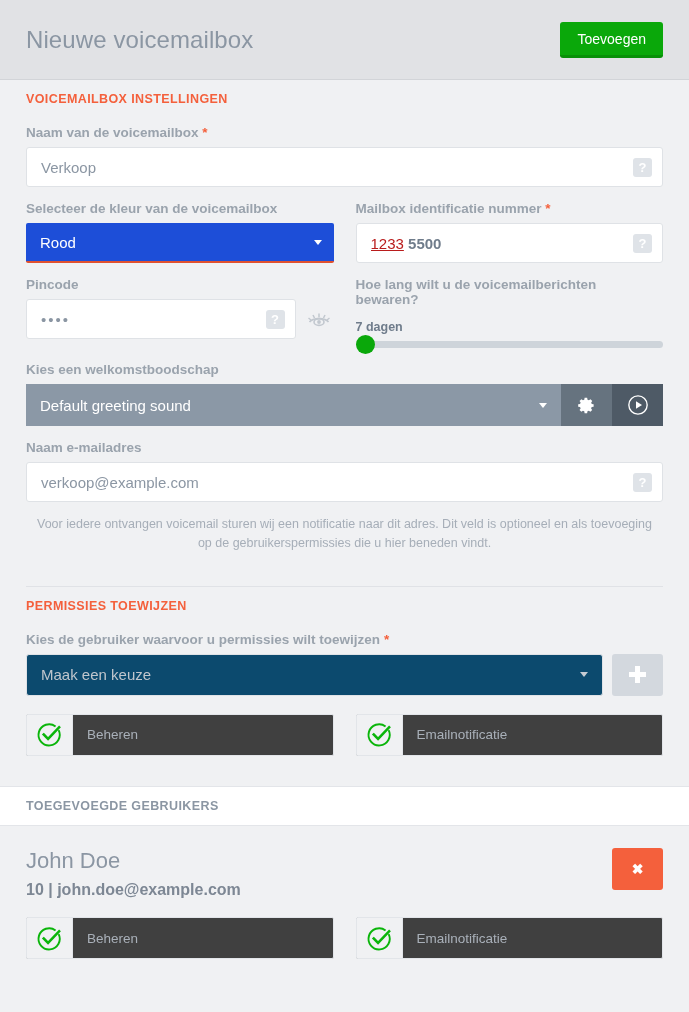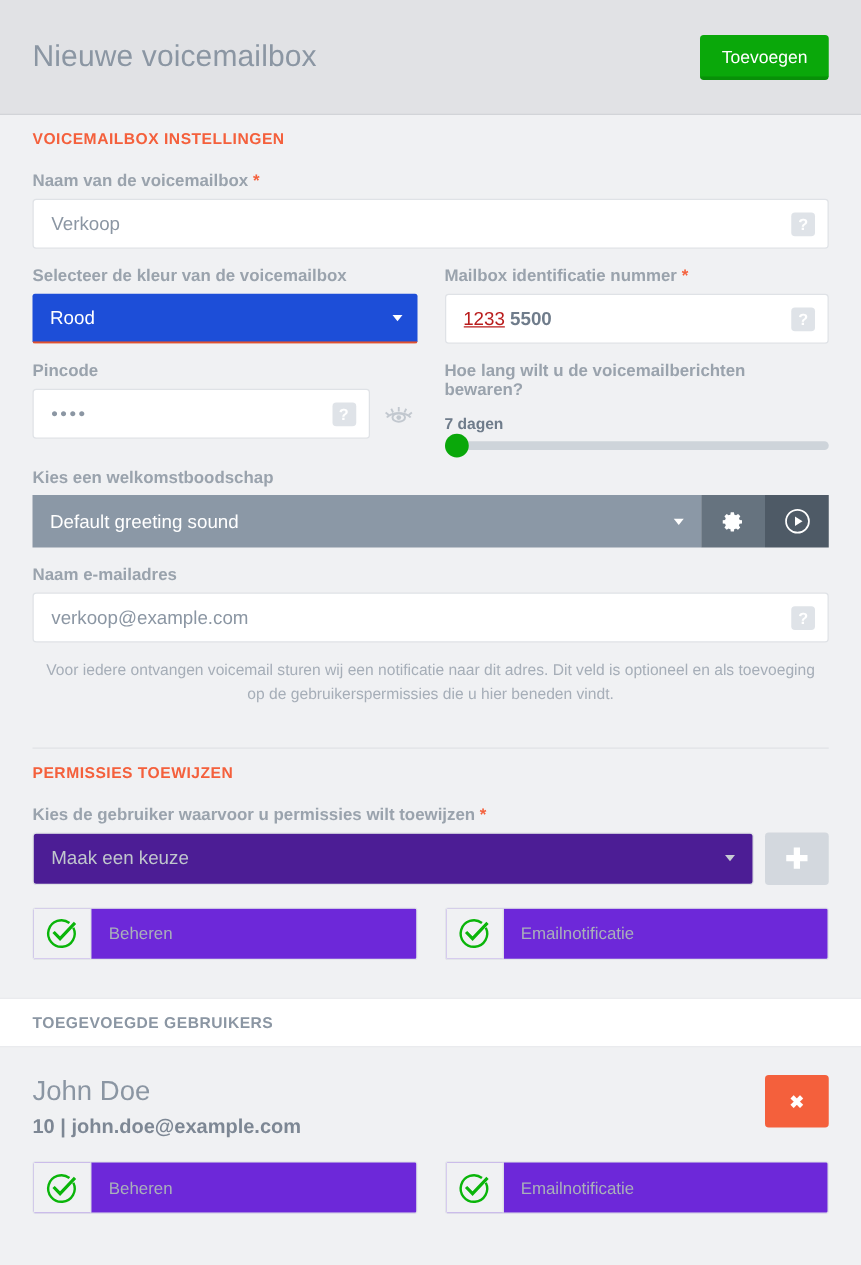--- a/index.html
+++ b/index.html
@@ -6,21 +6,21 @@
   html, body {
     width: 689px;
     height: 1012px;
     font-family: "Liberation Sans", sans-serif;
     background: #f0f1f3;
     overflow: hidden;
   }
 
   
   .page-header {
-    height: 92px;
+    height: 80px;
     background: #e1e2e5;
     border-bottom: 1px solid #d2d4d8;
     display: flex;
     align-items: center;
     justify-content: space-between;
     padding: 0 26px;
   }
   .page-title {
     font-size: 24px;
     color: #8b96a3;
@@ -202,21 +202,21 @@
     height: 1px;
     background: #e0e2e6;
     margin-top: 32px;
   }
 
   
   .user-row { display: flex; gap: 9px; }
   .user-select {
     flex: 1;
     height: 42px;
-    background: #4c1d95;
+    background: #0c4a6e;
     border: 1px solid #dfe2e6;
     border-radius: 3px;
     display: flex;
     align-items: center;
     padding: 0 14px;
     cursor: pointer;
     min-width: 0;
   }
   .user-select .txt {
     flex: 1;
@@ -244,21 +244,21 @@
     background: #ffffff;
   }
   .plus-glyph:before { left: 6px; top: 0; width: 5px; height: 17px; }
   .plus-glyph:after { top: 6px; left: 0; height: 5px; width: 17px; }
 
   
   .perm-row { display: flex; gap: 22px; margin-top: 18px; }
   .perm-box {
     flex: 1;
     height: 42px;
-    background: #6d28d9;
+    background: #404040;
     border: 1px solid #e2e5e9;
     border-radius: 2px;
     display: flex;
     align-items: center;
     min-width: 0;
     cursor: pointer;
   }
   .perm-check {
     width: 46px;
     height: 100%;

